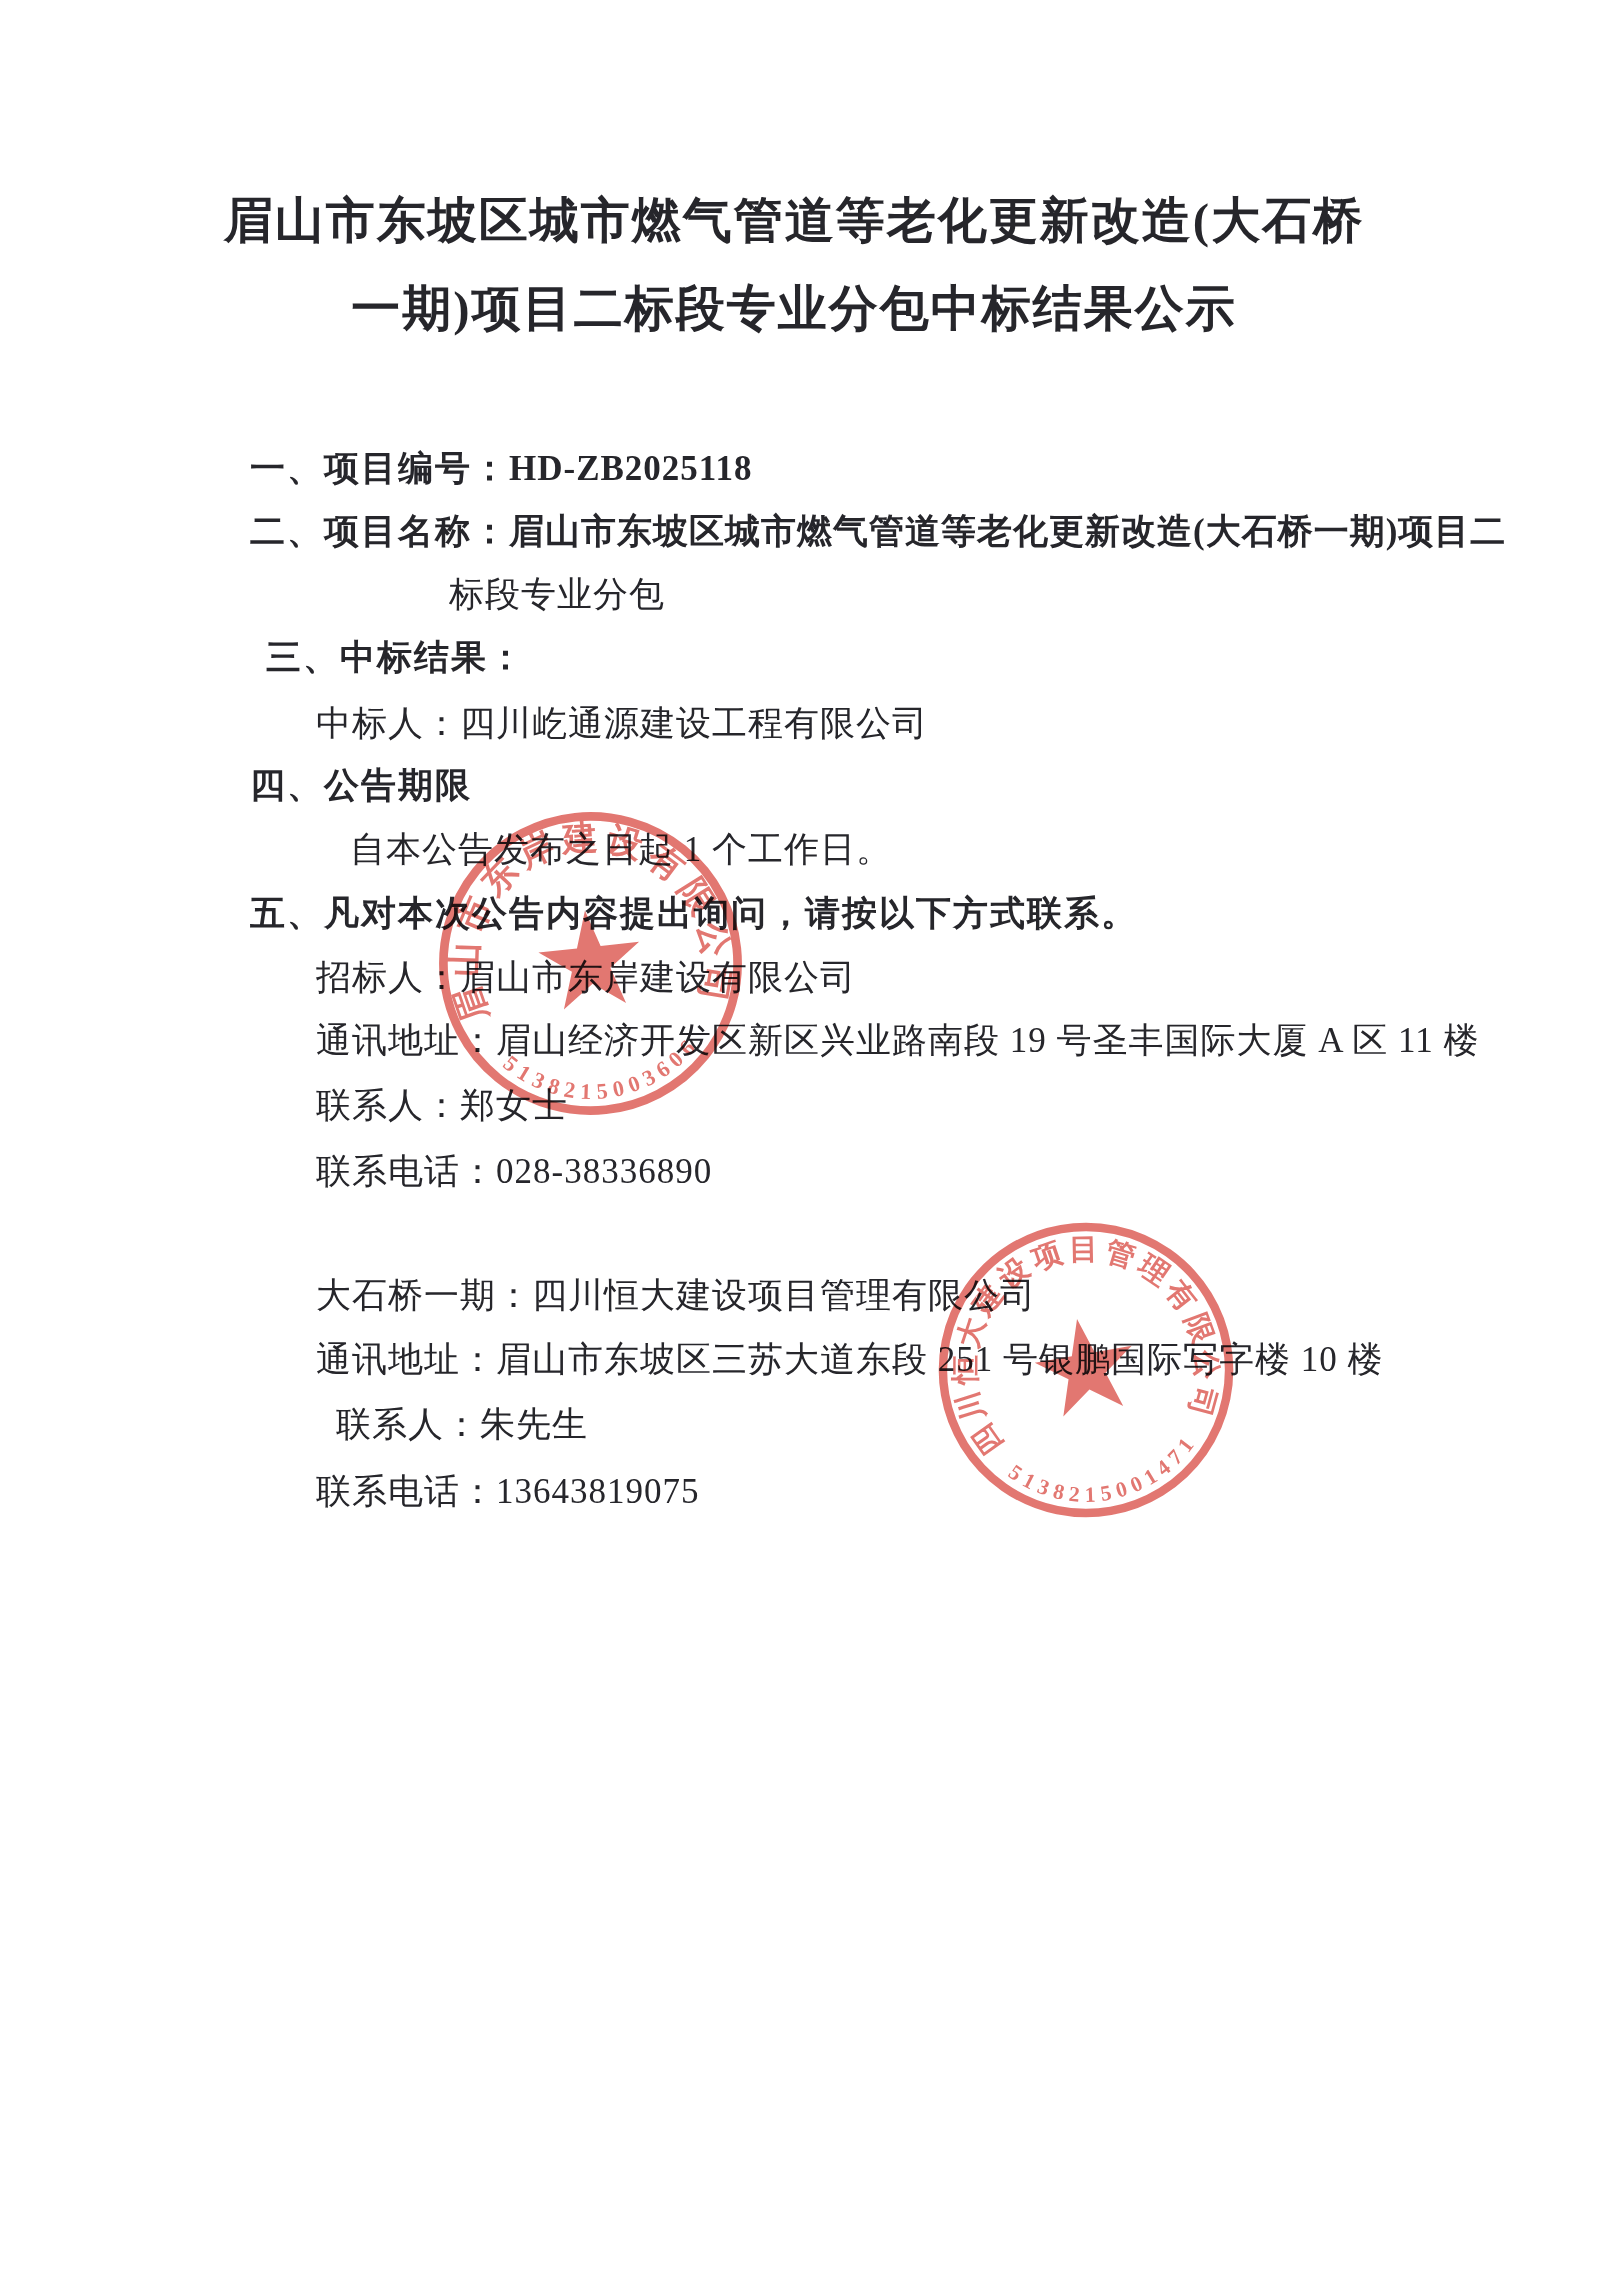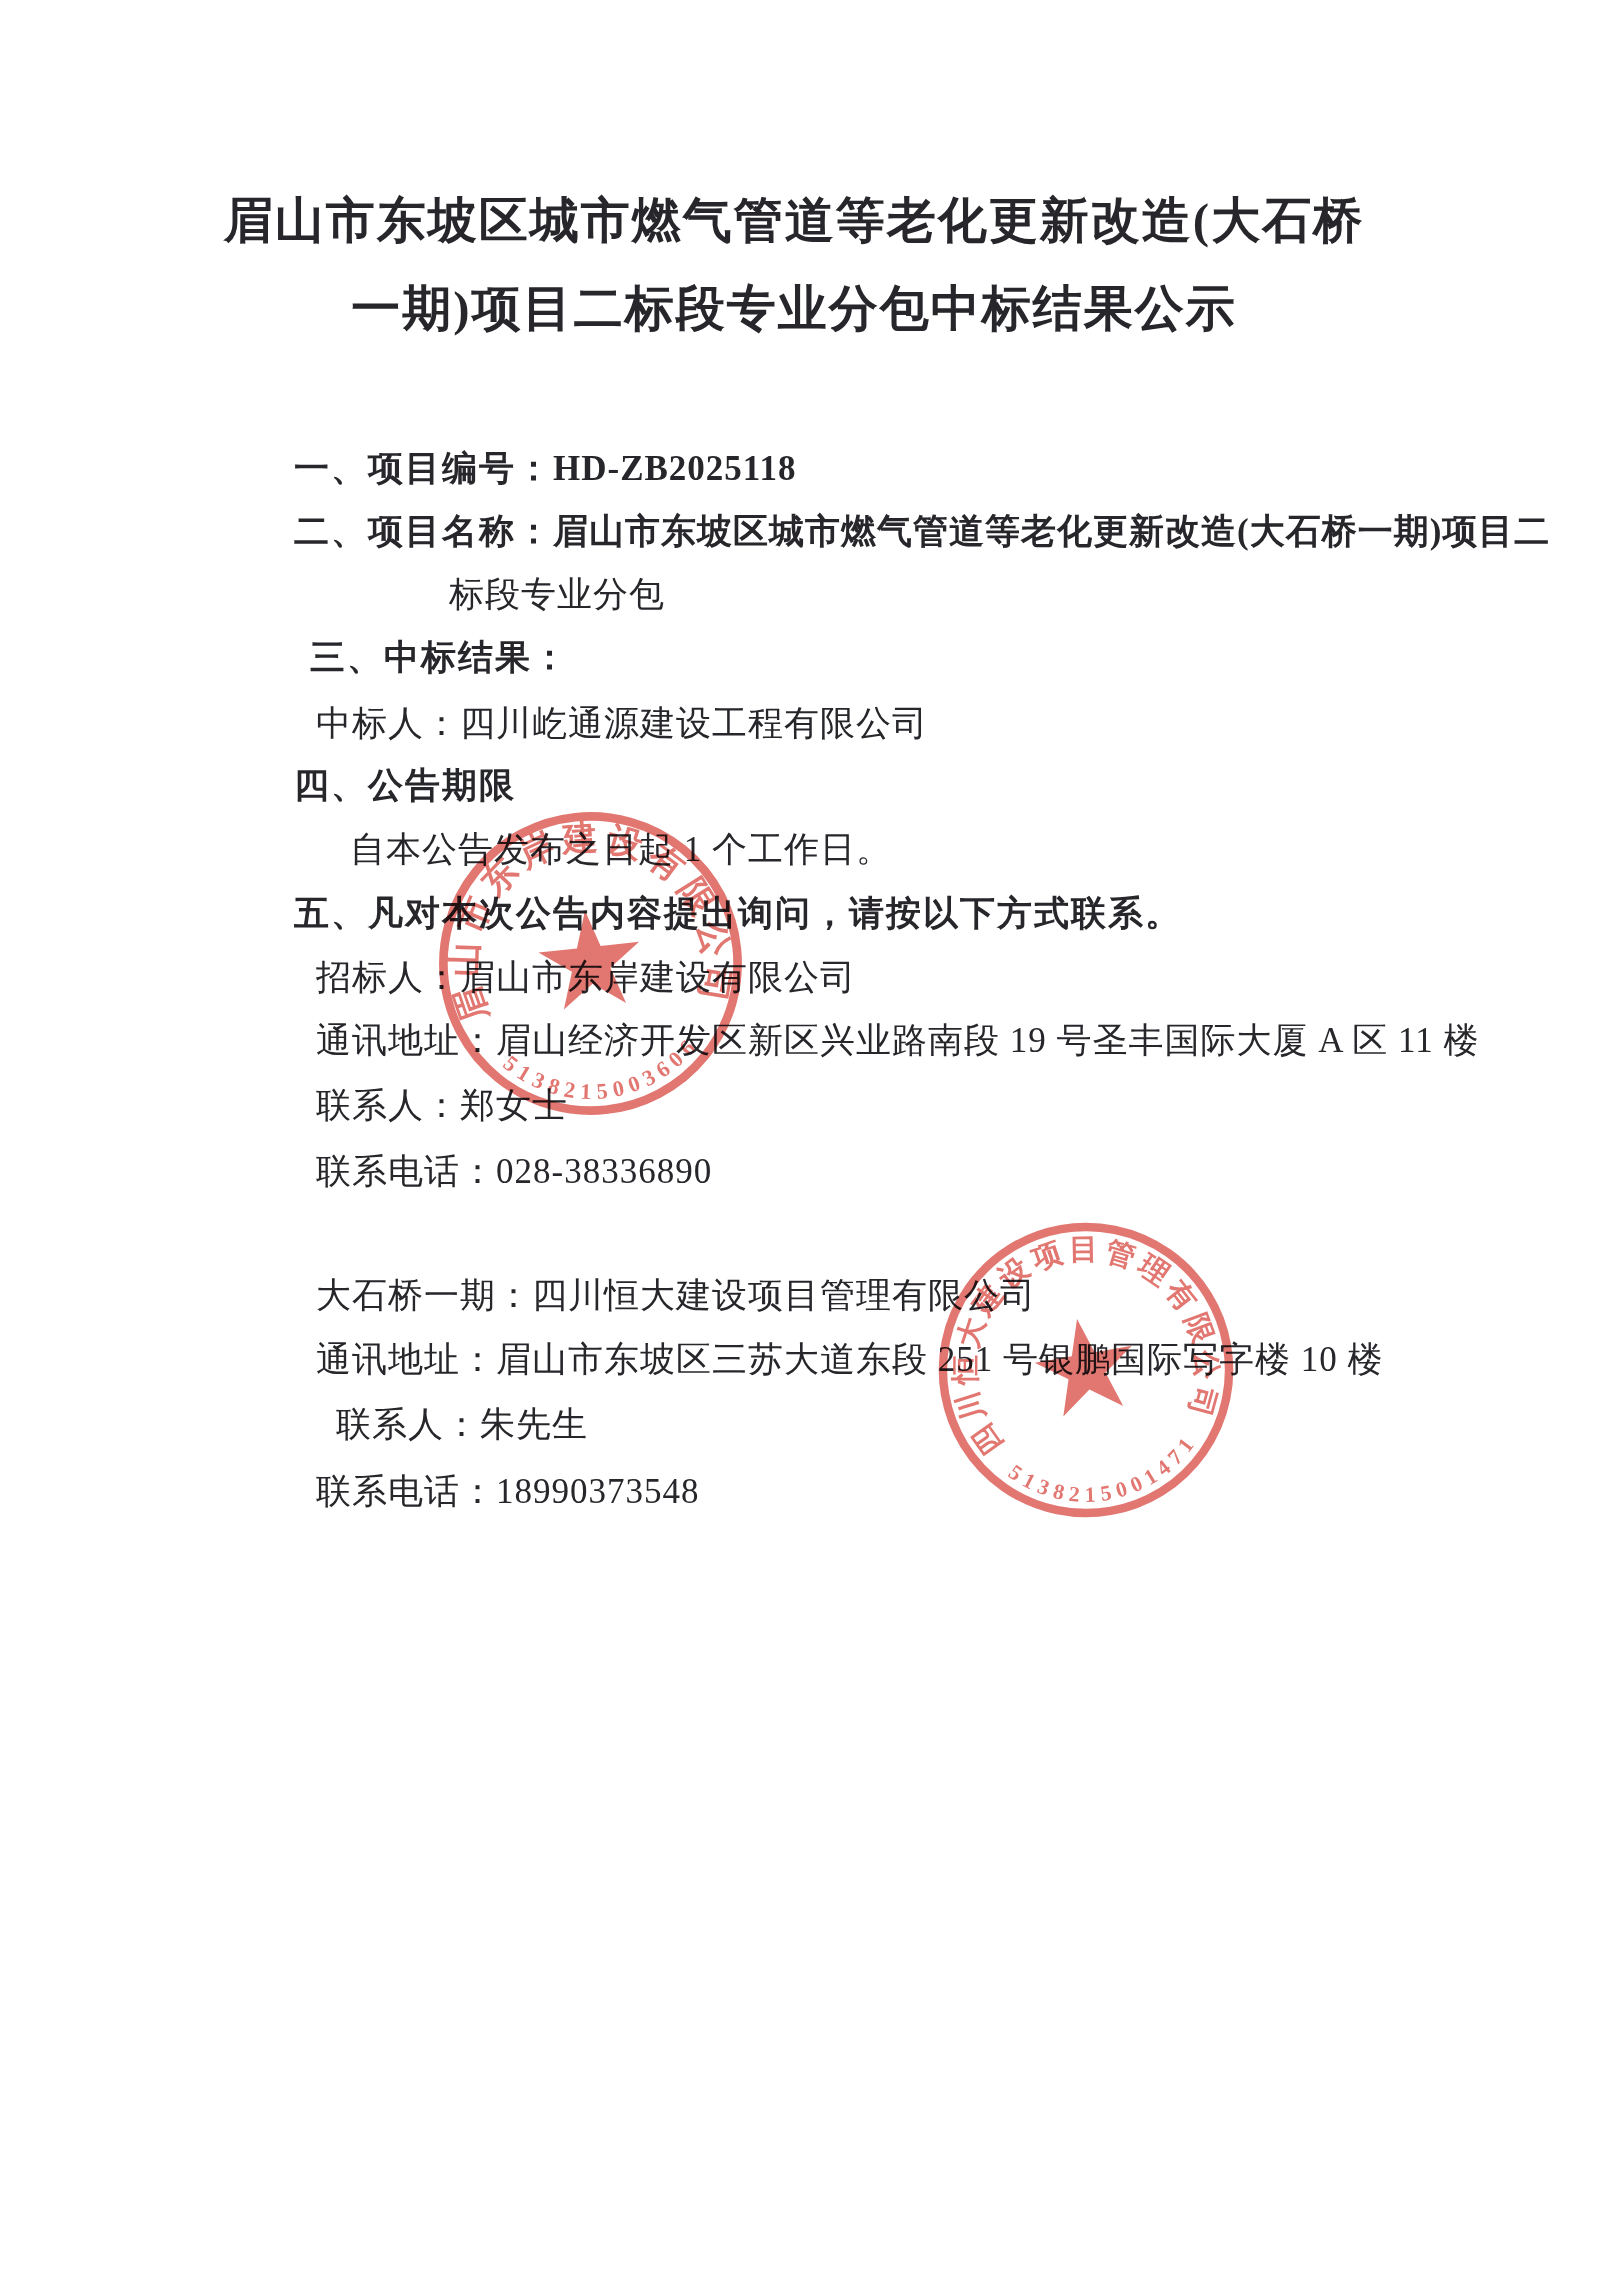--- a/index.html
+++ b/index.html
@@ -28,21 +28,20 @@
     position: absolute;
     font-size: 35px;
     line-height: 43px;
     white-space: nowrap;
     letter-spacing: 1px;
   }
   .label {
     font-weight: bold;
     font-family: Liberation Serif, serif;
     letter-spacing: 2px;
-    margin-left: 44px;
   }
   .value { font-weight: bold; }
   .stamp {
     position: absolute;
     mix-blend-mode: multiply;
     opacity: 0.85;
     pointer-events: none;
   }
   #stamp1 { left: 426px; top: 799px;  width: 329px; height: 329px; transform: rotate(-6deg);  color: #dd5f58; }
   #stamp2 { left: 926px; top: 1210px; width: 320px; height: 320px; transform: rotate(-10deg); color: #dd5f58; }
@@ -93,21 +92,21 @@
   <div class="line" style="left:250px; top:892px">
     <span class="label">五、凡对本次公告内容提出询问，请按以下方式联系。</span>
   </div>
   <div class="line" style="left:316px; top:1019px">通讯地址：眉山经济开发区新区兴业路南段 19 号圣丰国际大厦 A 区 11 楼</div>
   <div class="line" style="left:316px; top:1084px">联系人：郑女士</div>
   <div class="line" style="left:316px; top:1150px">联系电话：028-38336890</div>
 
   <div class="line" style="left:316px; top:1274px">大石桥一期：四川恒大建设项目管理有限公司</div>
   <div class="line" style="left:316px; top:1338px">通讯地址：眉山市东坡区三苏大道东段 251 号银鹏国际写字楼 10 楼</div>
   <div class="line" style="left:336px; top:1403px">联系人：朱先生</div>
-  <div class="line" style="left:316px; top:1470px">联系电话：18990373548</div>
+  <div class="line" style="left:316px; top:1470px">联系电话：13643819075</div>
 
   <svg id="stamp1" class="stamp" viewBox="0 0 340 340" aria-hidden="true">
     <defs>
       <path id="s1-ring" d="M 67.8,229 A 118,118 0 1 1 272.2,229" fill="none"></path>
       <path id="s1-num" d="M 55.3,250.3 A 140,140 0 0 0 284.7,250.3" fill="none"></path>
     </defs>
     <circle cx="170" cy="170" r="152" fill="none" stroke="currentColor" stroke-width="9"></circle>
     <polygon fill="currentColor" points="170,115 182.3,153 222.3,153 190,176.5 202.3,214.5 170,191 137.7,214.5 150,176.5 117.7,153 157.7,153"></polygon>
     <text class="seal-ring" style="font-size:36px">
       <textPath href="#s1-ring" xlink:href="#s1-ring" startOffset="17" textLength="465">眉山市东岸建设有限公司</textPath>

